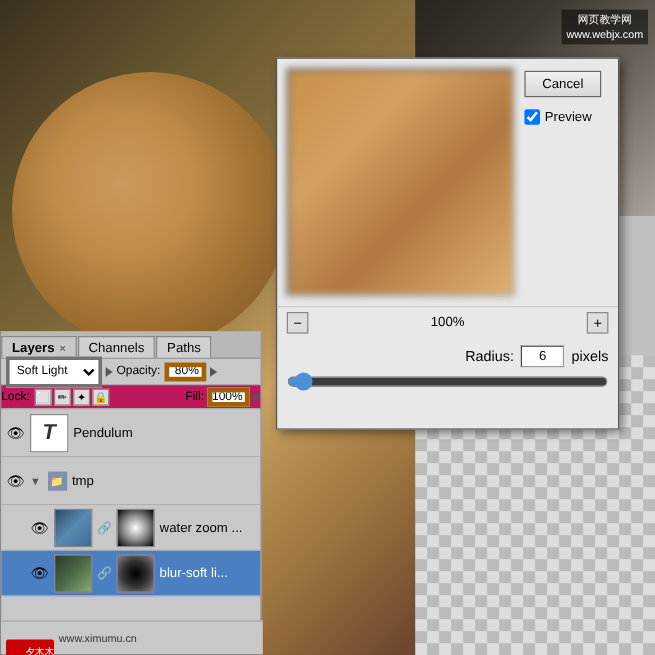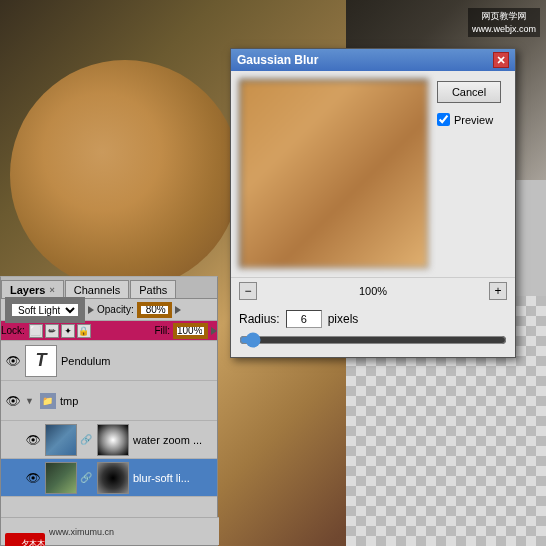--- a/index.html
+++ b/index.html
@@ -126,21 +126,21 @@
       height: 22px;
       background: #c8c8c8;
       border-bottom: 1px solid #aaa;
     }
 
     .blend-select {
       width: 80px;
       height: 26px;
       font-size: 10px;
       background: #fff;
-      border: 7px solid #737373;
+      border: 3px solid #737373;
       padding: 0 2px;
     }
 
     .opacity-row {
       display: flex;
       align-items: center;
       gap: 3px;
       font-size: 10px;
     }
 
@@ -434,20 +434,21 @@
       flex: 1;
       text-align: center;
     }
 
     #radius-row {
       display: flex;
       align-items: center;
       gap: 6px;
       padding: 6px 8px 2px 8px;
       font-size: 12px;
+      justify-content: flex-end;
     }
 
     .radius-input {
       width: 36px;
       height: 18px;
       border: 1px inset #999;
       background: #fff;
       font-size: 11px;
       text-align: center;
     }
@@ -565,24 +566,20 @@
   <div id="bottom-watermark">
     <div class="ximumu-logo">
       <span>夕木木</span>
     </div>
     <span class="ximumu-text">www.ximumu.cn</span>
   </div>
 </div>
 
 <div id="gaussian-dialog">
 
-  <div id="dialog-titlebar">
-    <span class="title-text">Gaussian Blur</span>
-    <div class="dialog-close-btn">✕</div>
-  </div>
 
   <div id="dialog-content">
 
     <div id="preview-area"></div>
 
     <div id="dialog-buttons">
       <button class="dialog-btn">Cancel</button>
       <div class="preview-check-row">
         <input type="checkbox" checked="" style="">
         <span>Preview</span>

